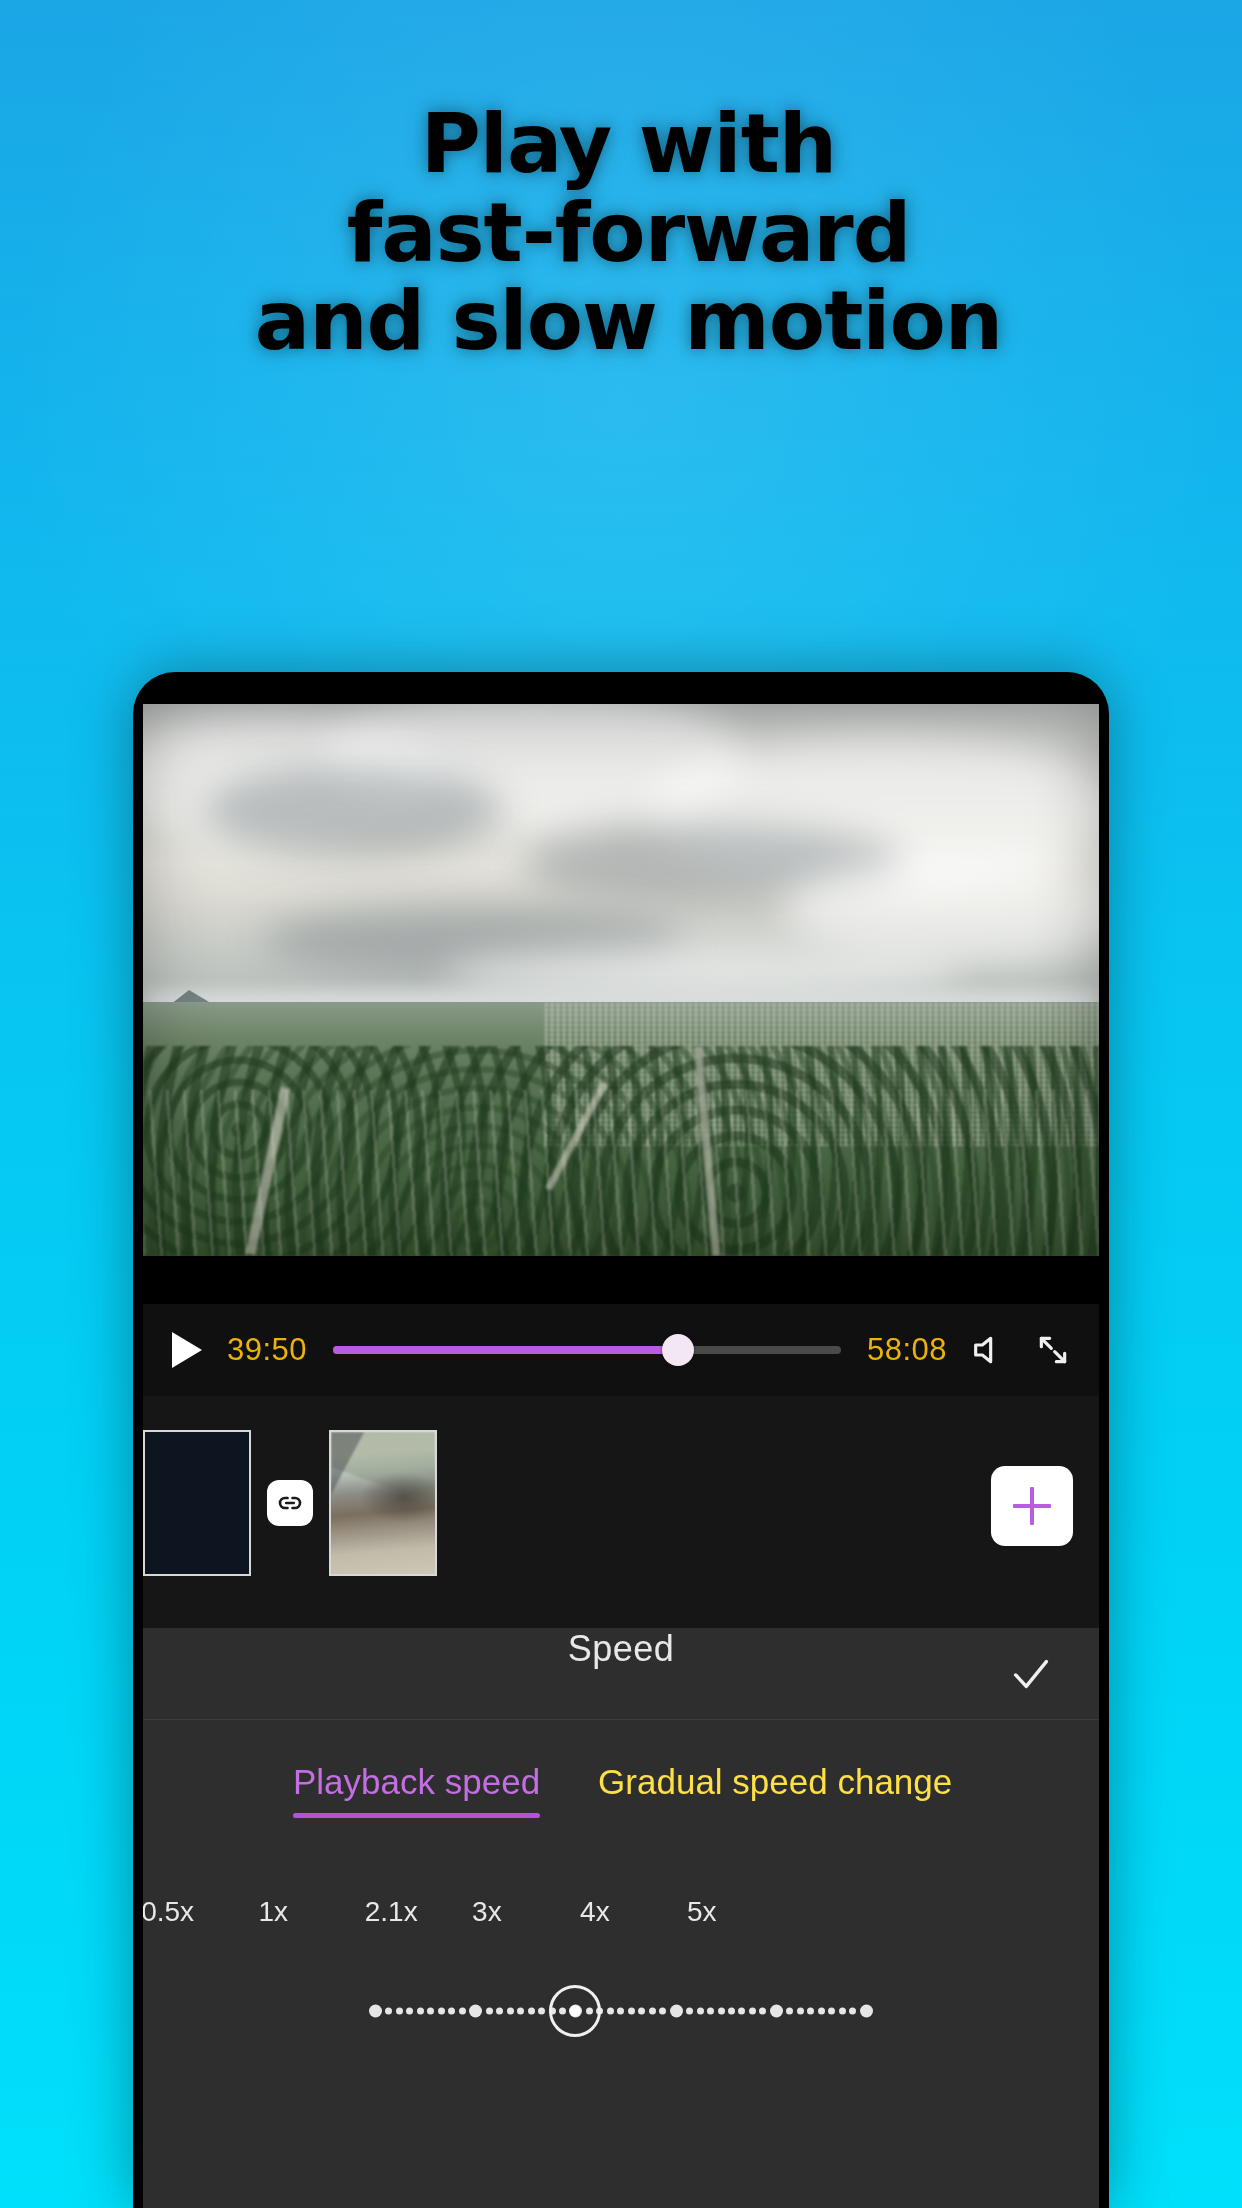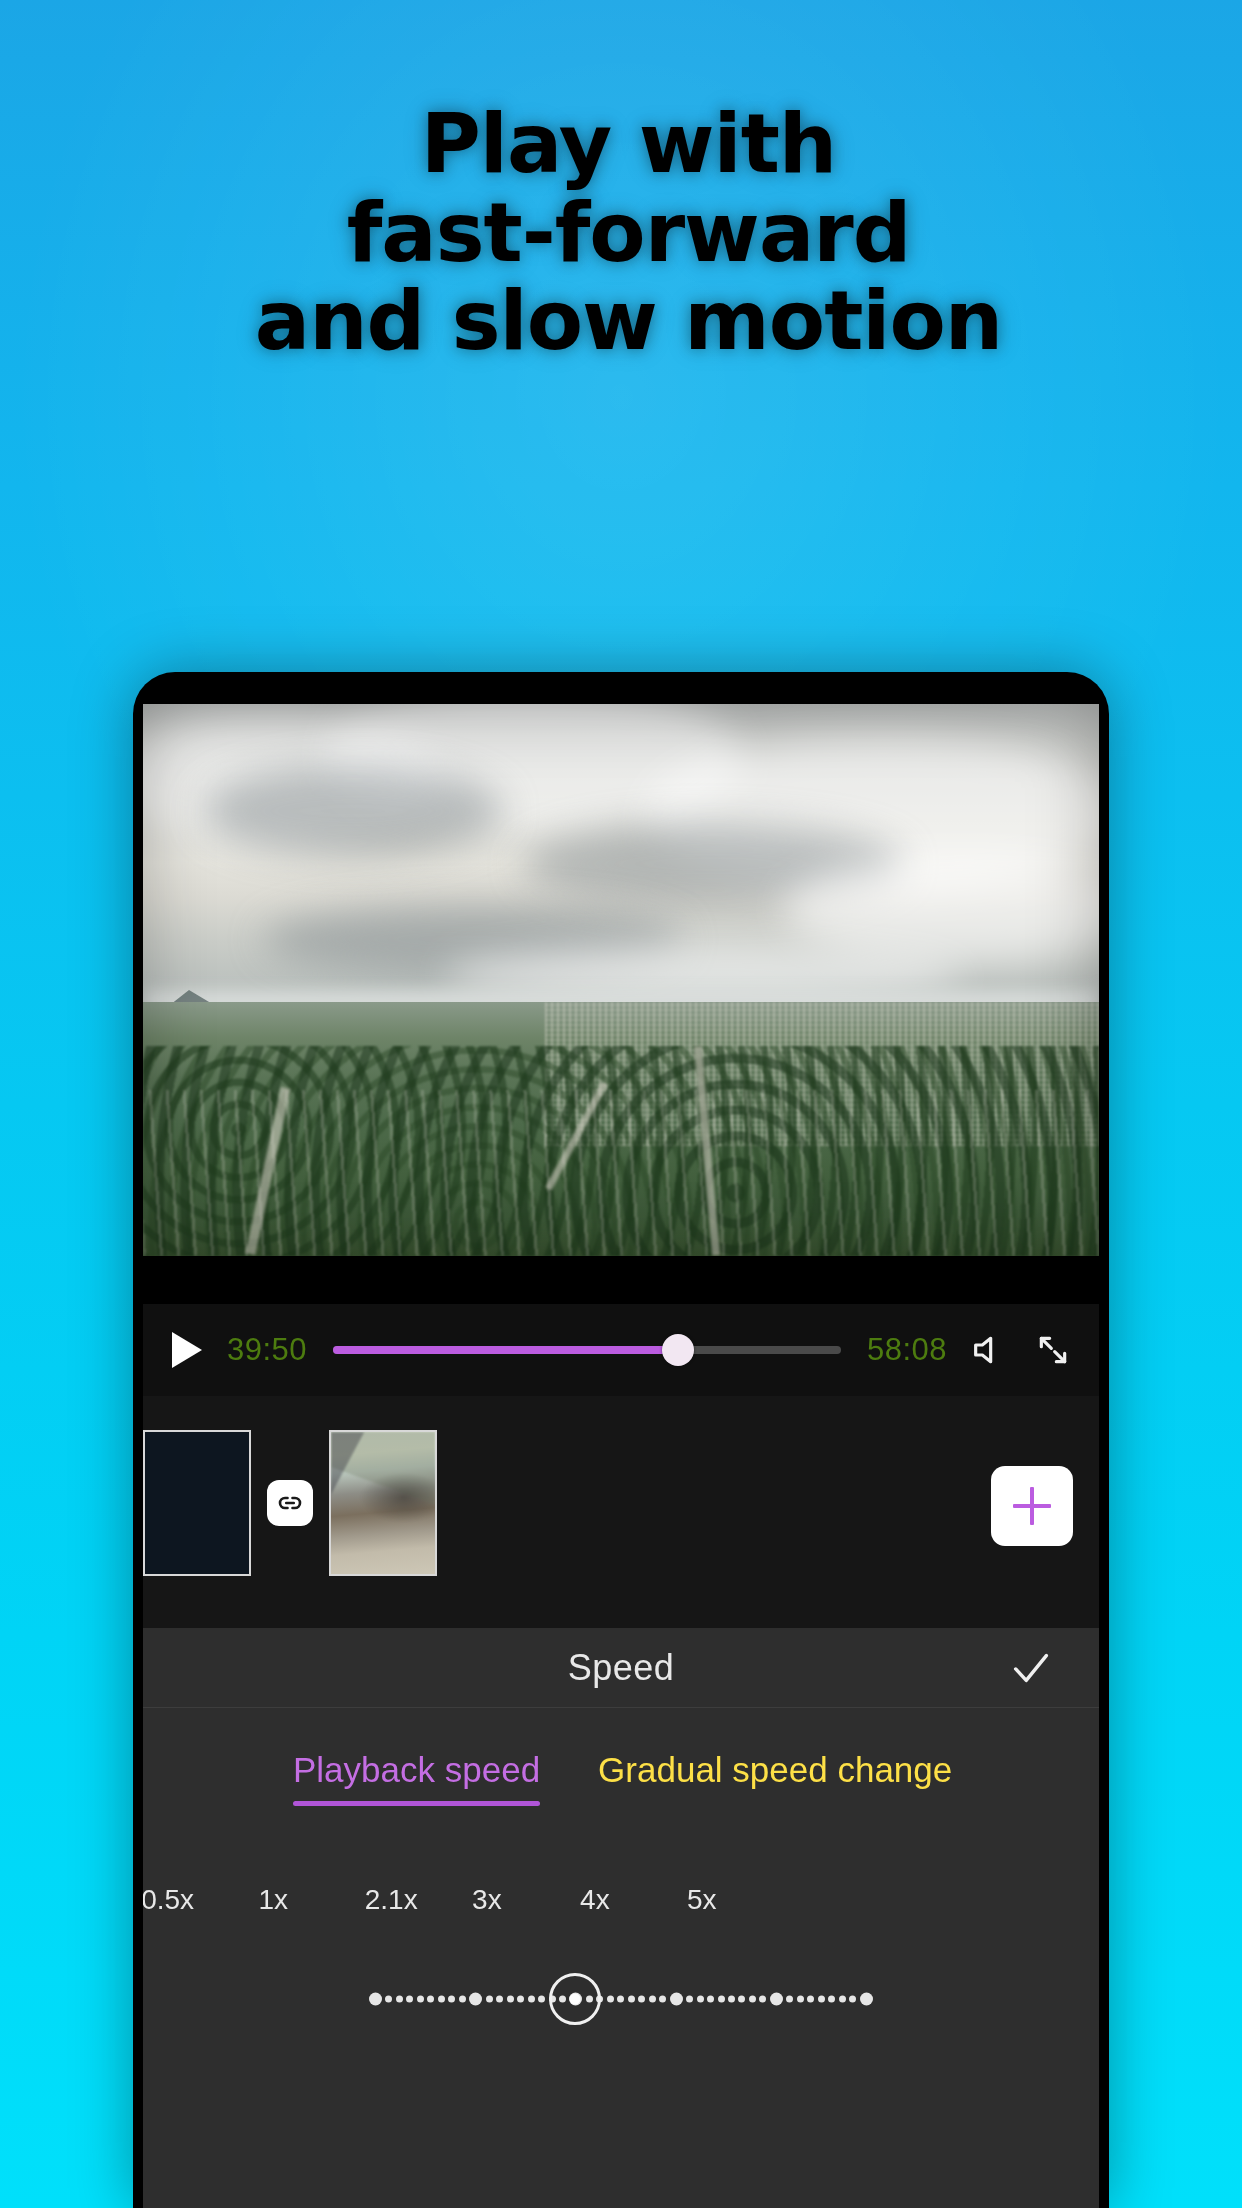--- a/index.html
+++ b/index.html
@@ -144,21 +144,21 @@
     display:flex; align-items:center; justify-content:center;
     flex:none;
   }
   .tri {
     width:0; height:0;
     border-left:30px solid #fff;
     border-top:18px solid transparent;
     border-bottom:18px solid transparent;
   }
   .time {
-    color:#4d7c0f;
+    color:#eab308;
     font-size:31px;
     font-weight:500;
     letter-spacing:.5px;
     flex:none;
     font-family:"Liberation Sans", sans-serif;
   }
   #seek {
     position:relative;
     flex:1;
     height:40px;
@@ -242,23 +242,23 @@
   .plus::after  { top:0; bottom:0; left:17px; width:4px; }
 
   
   #panel {
     flex:1;
     background:#2e2e2e;
     display:flex; flex-direction:column;
   }
   #panel-head {
     position:relative;
-    height:80px;
-    flex:none;
-    display:flex; align-items:center; justify-content:center;
+    height:92px;
+    flex:none;
+    display:flex; align-items:flex-start; justify-content:center;
     border-bottom:1px solid #3d3d3d;
   }
   #panel-title {
     color:#e8e8e8;
     font-size:36px;
     letter-spacing:.5px;
   }
   #check-btn {
     position:absolute; right:42px; top:50%;
     transform:translateY(-50%);

